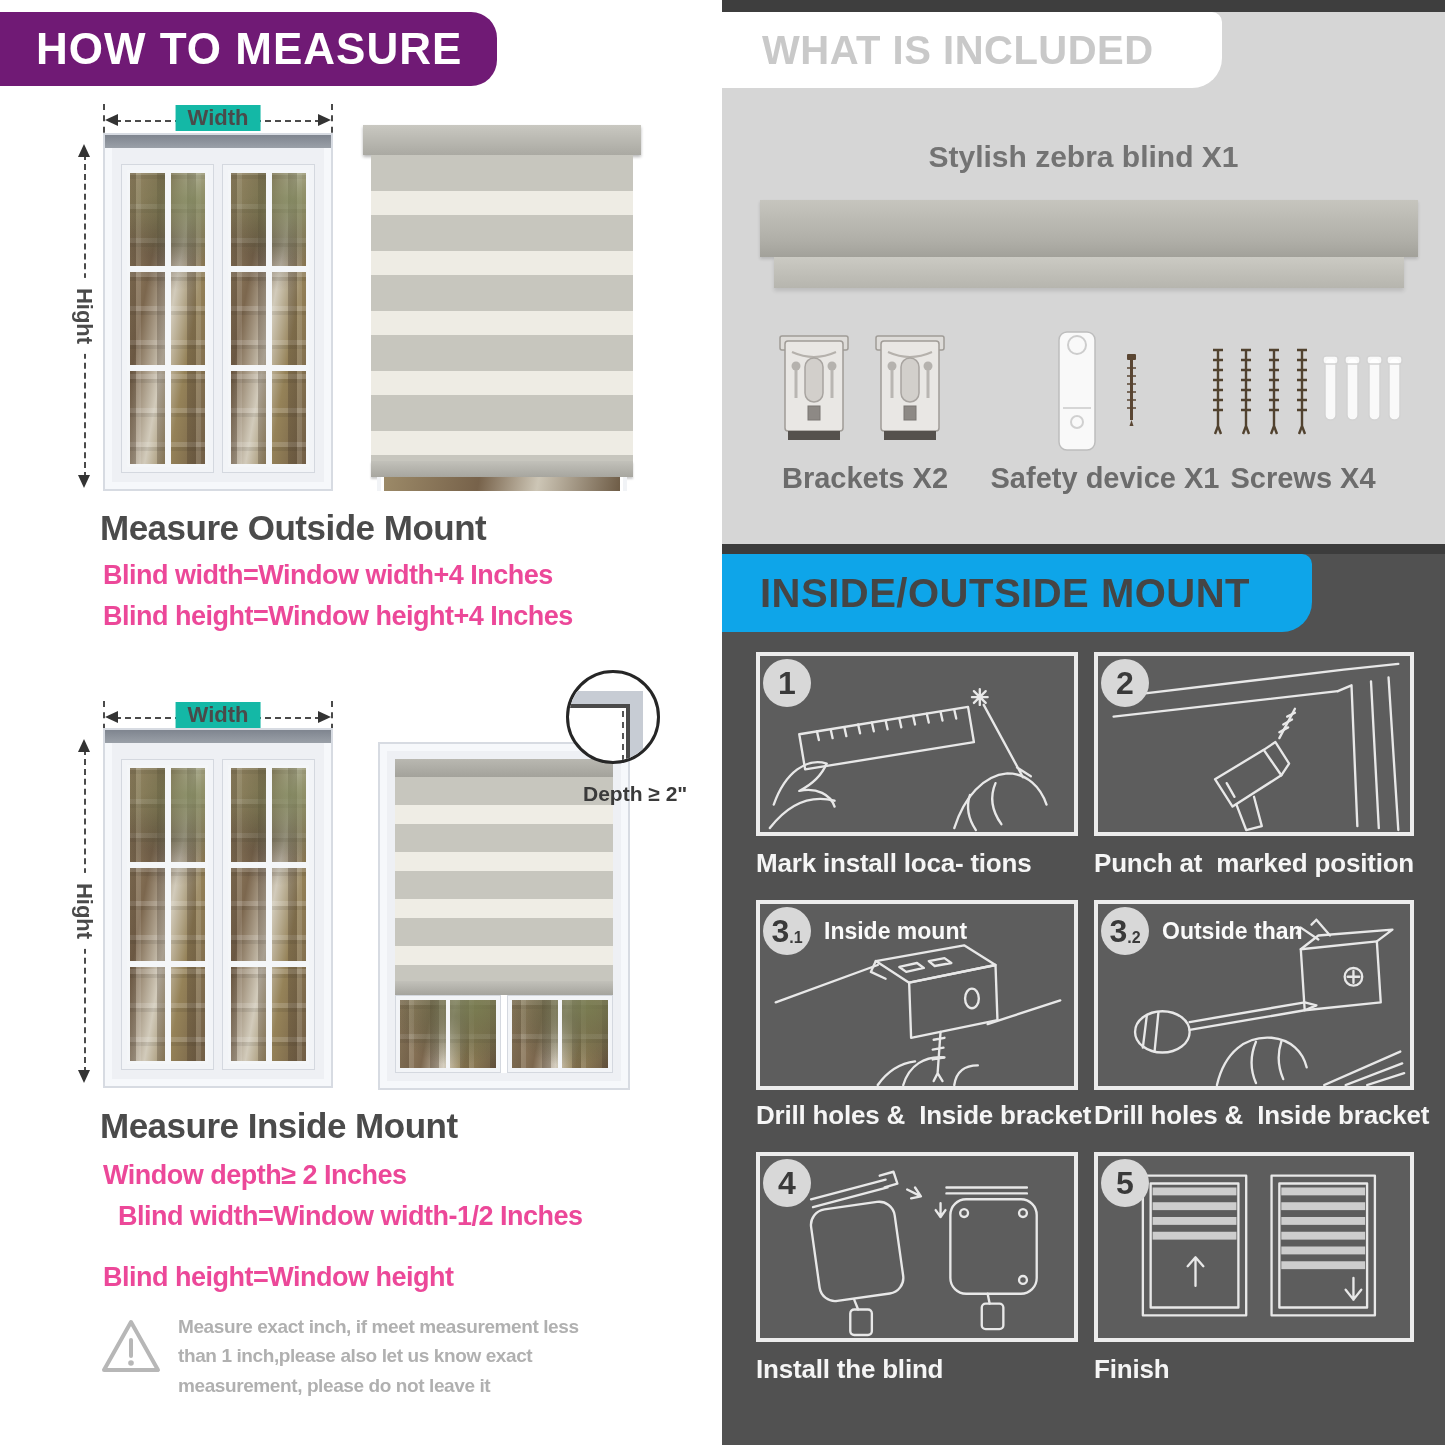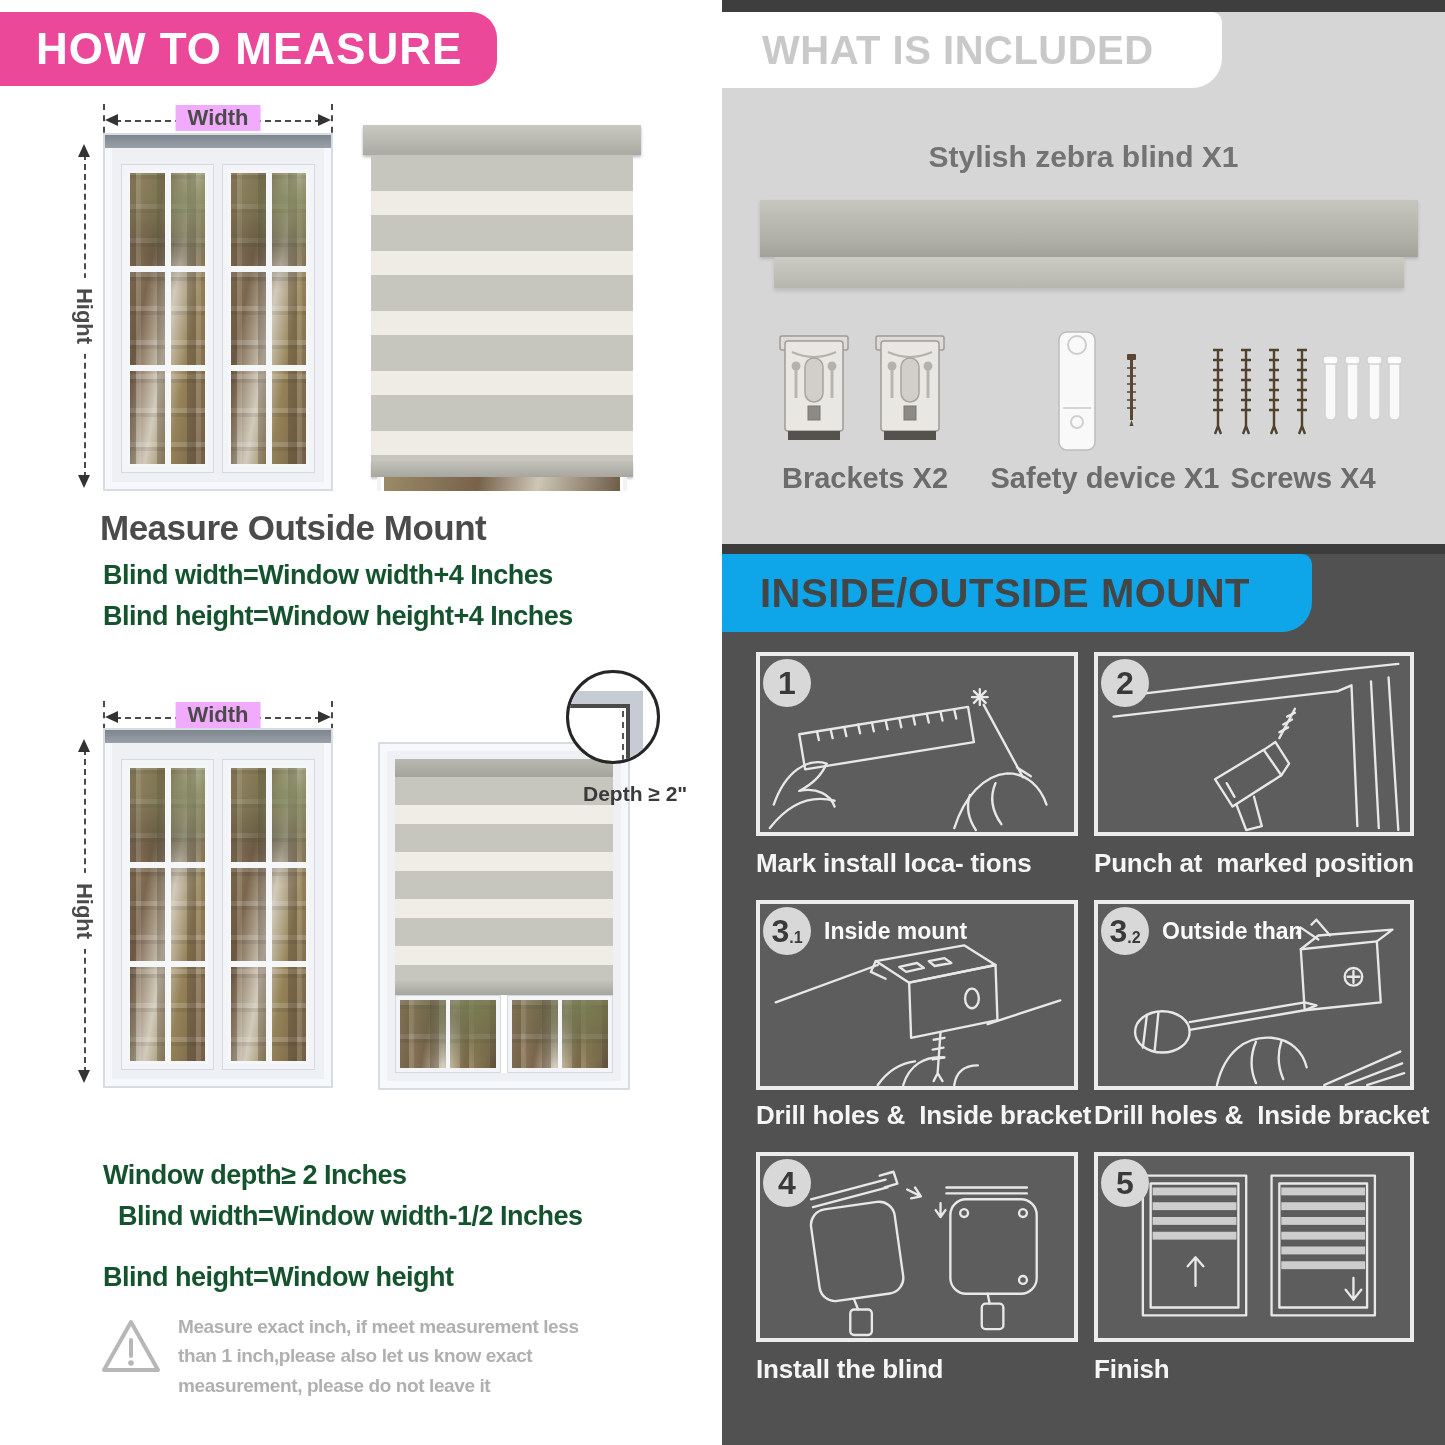--- a/index.html
+++ b/index.html
@@ -1,26 +1,26 @@
 <!DOCTYPE html>
 <html><head>
 <meta charset="utf-8">
 <style>
   html,body{margin:0;padding:0;background:#fff;}
   .canvas{position:relative;width:1445px;height:1445px;background:#fff;overflow:hidden;
           font-family:"Liberation Sans",sans-serif;}
   .abs{position:absolute;}
 
   
-  .banner-gray{left:0;top:12px;width:497px;height:74px;background:#ec4899;
+  .banner-gray{left:0;top:12px;width:497px;height:74px;background:#701a75;
     border-radius:0 26px 26px 0;display:flex;align-items:center;padding-left:36px;box-sizing:border-box;}
   .banner-gray span{color:#fff;font-weight:bold;font-size:44px;letter-spacing:1px;}
 
   h2.heading{position:absolute;margin:0;font-size:35px;font-weight:bold;color:#4b4b4b;letter-spacing:-.5px;}
-  .formula{position:absolute;margin:0;font-size:27px;font-weight:bold;color:#14532d;letter-spacing:-.5px;text-align:center;}
+  .formula{position:absolute;margin:0;font-size:27px;font-weight:bold;color:#ec4899;letter-spacing:-.5px;text-align:center;}
 
   
   .window{background:#eef0f4;border:2px solid #d7dbe2;box-shadow:inset 0 0 0 7px #f6f8fb;
           padding:16px;box-sizing:border-box;}
   .win-inner{position:relative;height:100%;display:flex;gap:8px;}
   .top-strip{position:absolute;top:0;left:0;right:0;height:13px;
              background:linear-gradient(180deg,#7f858f,#9aa0a8);z-index:2;}
   .door{flex:1;position:relative;background:#f2f4f7;border:1px solid #d4d8df;margin-top:13px;padding:5px;box-sizing:border-box;}
   .photo{position:absolute;inset:5px;
     background:
@@ -70,21 +70,21 @@
 
   
   .h-dim{height:0;}
   .h-dim .line{position:absolute;left:12px;right:12px;top:0;border-top:2px dashed #4a4a4a;}
   .h-dim .ah-l{position:absolute;left:2px;top:-6px;width:0;height:0;
     border-top:6px solid transparent;border-bottom:6px solid transparent;border-right:13px solid #333;}
   .h-dim .ah-r{position:absolute;right:2px;top:-6px;width:0;height:0;
     border-top:6px solid transparent;border-bottom:6px solid transparent;border-left:13px solid #333;}
   .h-dim .tick-l{position:absolute;left:0;top:-16px;height:40px;border-left:2px dashed #4a4a4a;}
   .h-dim .tick-r{position:absolute;right:0;top:-16px;height:40px;border-left:2px dashed #4a4a4a;}
-  .h-dim .dim-label{position:absolute;left:50%;transform:translateX(-50%);top:-15px;background:#f0abfc;
+  .h-dim .dim-label{position:absolute;left:50%;transform:translateX(-50%);top:-15px;background:#14b8a6;
     padding:0 12px;font-weight:bold;font-size:22px;color:#4a4a4a;}
   .v-dim{width:0;}
   .v-dim .line{position:absolute;top:12px;bottom:12px;left:0;border-left:2px dashed #4a4a4a;}
   .v-dim .ah-t{position:absolute;top:2px;left:-6px;width:0;height:0;
     border-left:6px solid transparent;border-right:6px solid transparent;border-bottom:13px solid #333;}
   .v-dim .ah-b{position:absolute;bottom:2px;left:-6px;width:0;height:0;
     border-left:6px solid transparent;border-right:6px solid transparent;border-top:13px solid #333;}
   .v-dim .dim-label{position:absolute;top:50%;transform:translateY(-50%);left:-13px;background:#fff;
     padding:10px 0;font-weight:bold;font-size:22px;color:#4a4a4a;writing-mode:vertical-rl;}
 
@@ -244,20 +244,21 @@
   </div>
   <div class="abs mag" style="left:566px;top:670px;">
     <div class="mag-h"></div>
       <div class="mag-v"></div>
       <div class="mag-h2"></div>
       <div class="mag-v2"></div>
       <div class="mag-d"></div>
   </div>
   <div class="abs depth-label" style="left:583px;top:782px;">Depth ≥ 2"</div>
 
+  <h2 class="heading" style="left:100px;top:1106px;">Measure Inside Mount</h2>
   <p class="formula" style="left:103px;top:1160px;">Window depth≥ 2 Inches</p>
   <p class="formula" style="left:118px;top:1201px;">Blind width=Window width-1/2 Inches</p>
   <p class="formula" style="left:103px;top:1262px;">Blind height=Window height</p>
 
   <svg class="abs" style="left:98px;top:1316px;" width="66" height="62" viewBox="0 0 66 62">
     <path d="M33 6 L60 54 L6 54 Z" fill="none" stroke="#b7b7b7" stroke-width="4" stroke-linejoin="round"></path>
     <line x1="33" y1="24" x2="33" y2="40" stroke="#b7b7b7" stroke-width="4" stroke-linecap="round"></line>
     <circle cx="33" cy="47" r="2.8" fill="#b7b7b7"></circle>
   </svg>
   <p class="abs warn-text" style="left:178px;top:1312px;width:412px;">Measure exact inch, if meet measurement less than 1 inch,please also let us know exact measurement, please do not leave it</p>

